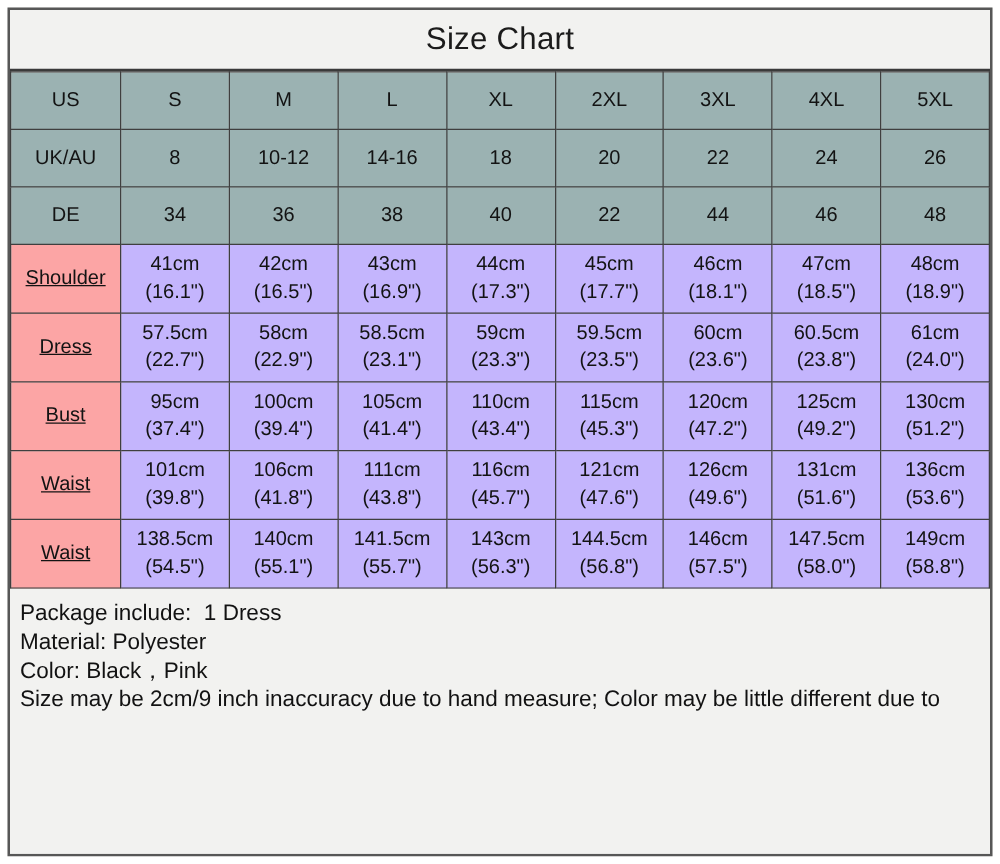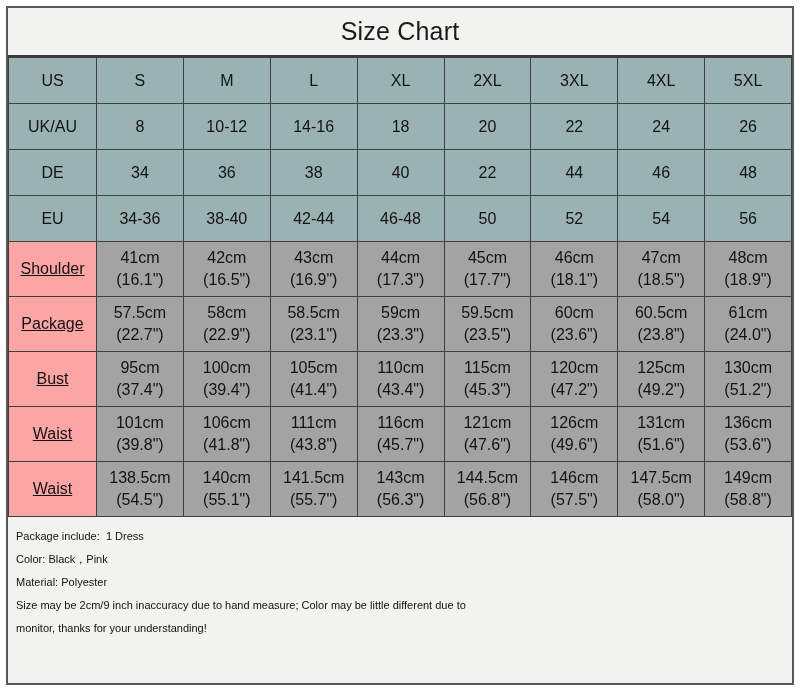--- a/index.html
+++ b/index.html
@@ -69,37 +69,37 @@
   td.rowlabel {
     background: #fca5a5;
     font-size: 17px;
     text-decoration: underline;
   }
   td.sizehdr {
     background: #9bb2b2;
     font-size: 17px;
   }
   td.meas {
-    background: #a3a3a3;
+    background: #c4b5fd;
     font-size: 15.5px;
     line-height: 1.35;
   }
   tr.size-row td { height: 45px; margin-top: 32px; }
   tr.meas-row td { height: 54px; }
   col.c0 { width: 88px; }
   .meas-cm { display: block; }
   .meas-in { display: block; }
   .notes {
     flex: 1;
     background: #f2f2f0;
     padding: 8px 0 0 8px;
     box-sizing: border-box;
   }
   .note-line {
-    font-size: 11px;
+    font-size: 18px;
     color: #121212;
     line-height: 23px;
     white-space: pre;
   }
 </style>
 </head>
 <body>
 
 <div class="page">
   <div class="chart-frame">
@@ -151,31 +151,20 @@
           <td class="hdr">34</td>
           <td class="hdr">36</td>
           <td class="hdr">38</td>
           <td class="hdr">40</td>
           <td class="hdr">22</td>
           <td class="hdr">44</td>
           <td class="hdr">46</td>
           <td class="hdr">48</td>
         </tr>
 
-        <tr class="size-row">
-          <td class="hdr">EU</td>
-          <td class="hdr">34-36</td>
-          <td class="hdr">38-40</td>
-          <td class="hdr">42-44</td>
-          <td class="hdr">46-48</td>
-          <td class="hdr">50</td>
-          <td class="hdr">52</td>
-          <td class="hdr">54</td>
-          <td class="hdr">56</td>
-        </tr>
 
         <tr class="meas-row">
           <td class="rowlabel">Shoulder</td>
           <td class="meas">
             <span class="meas-cm">41cm</span>
             <span class="meas-in">(16.1")</span>
           </td>
           <td class="meas">
             <span class="meas-cm">42cm</span>
             <span class="meas-in">(16.5")</span>
@@ -200,21 +189,21 @@
             <span class="meas-cm">47cm</span>
             <span class="meas-in">(18.5")</span>
           </td>
           <td class="meas">
             <span class="meas-cm">48cm</span>
             <span class="meas-in">(18.9")</span>
           </td>
         </tr>
 
         <tr class="meas-row">
-          <td class="rowlabel">Package</td>
+          <td class="rowlabel">Dress</td>
           <td class="meas">
             <span class="meas-cm">57.5cm</span>
             <span class="meas-in">(22.7")</span>
           </td>
           <td class="meas">
             <span class="meas-cm">58cm</span>
             <span class="meas-in">(22.9")</span>
           </td>
           <td class="meas">
             <span class="meas-cm">58.5cm</span>
@@ -348,20 +337,19 @@
             <span class="meas-cm">149cm</span>
             <span class="meas-in">(58.8")</span>
           </td>
         </tr>
 
       </tbody>
     </table>
 
     <div class="notes">
       <div class="note-line">Package include:  1 Dress</div>
+      <div class="note-line">Material: Polyester</div>
       <div class="note-line">Color: Black，Pink</div>
-      <div class="note-line">Material: Polyester</div>
       <div class="note-line">Size may be 2cm/9 inch inaccuracy due to hand measure; Color may be little different due to</div>
-      <div class="note-line">monitor, thanks for your understanding!</div>
     </div>
 
   </div>
 </div>
 
 </body></html>

